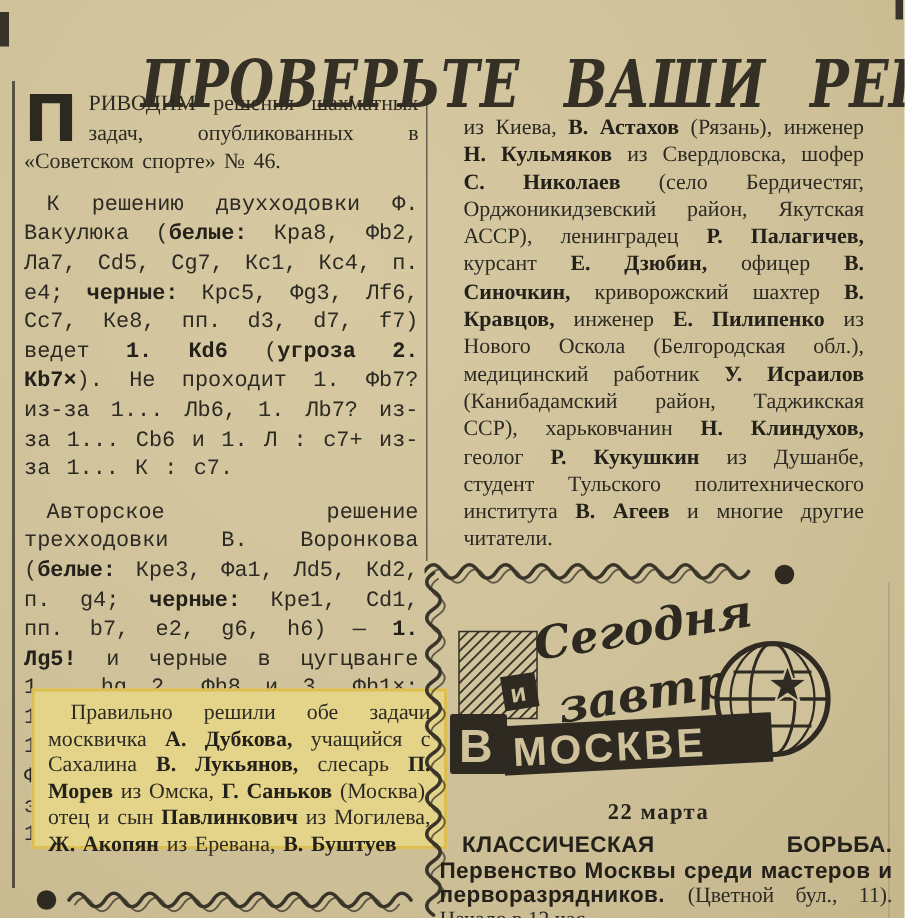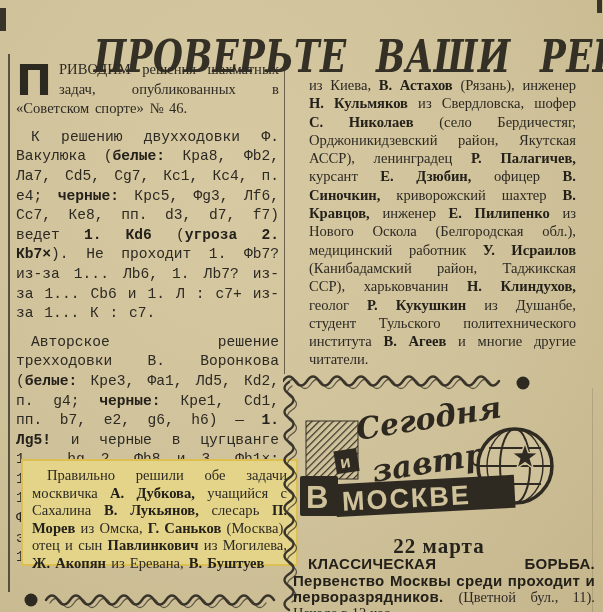--- a/index.html
+++ b/index.html
@@ -39,21 +39,21 @@
   }
   
   .highlight-box{
     left:8px;top:459px;width:277px;height:107px;box-sizing:border-box;
     background:#e4d489;border:2px solid #ddbf51;
     padding:6px 9px 10px 9px;
     margin-left:13px;
   }
   .highlight-box p{margin:0;text-align:justify;font-size:14.6px;line-height:17.6px;word-spacing:1.5px;text-indent:15px;}
   
-  .ad-date{left:293px;top:534px;width:292px;text-align:center;font-weight:700;font-size:21px;letter-spacing:1px;color:#26231c;}
+  .ad-date{left:293px;top:534px;width:292px;text-align:center;font-weight:700;font-size:15px;letter-spacing:1px;color:#26231c;}
   .ad-text{left:293px;top:556px;width:302px;margin:0;text-align:justify;font-size:14.5px;line-height:15.6px;text-indent:15px;}
   .bs{font-weight:700;font-family:"Liberation Sans", sans-serif;font-size:15px;letter-spacing:.3px;color:#24211b;}
   
   svg{display:block;}
   .wave{stroke:#3a352b;stroke-width:2.4;fill:none;stroke-linecap:round;}
   .wave2{stroke:#3a352b;stroke-width:1.3;fill:none;opacity:.75;stroke-linecap:round;}
   .ink{fill:#2e2a22;}
   .paper{fill:#cfc199;}
   .logo-script{font-family:"DejaVu Serif", serif;font-style:italic;font-weight:700;fill:#2d2920;}
   .logo-block{font-family:"Liberation Sans", sans-serif;font-weight:700;}
@@ -128,13 +128,13 @@
 
   <g transform="rotate(-3 42 108)">
     <rect class="ink" x="40" y="90" width="179" height="33"></rect>
     <text class="logo-block paper" x="46" y="117" font-size="27" letter-spacing="2">МОСКВЕ</text>
   </g>
 
   <polygon points="229,49 232.3,58.5 242.3,58.7 234.3,64.7 237.2,74.3 229,68.6 220.8,74.3 223.7,64.7 215.7,58.7 225.7,58.5" fill="#2f2b23" stroke="#cfc199" stroke-width="1.4"></polygon>
 </svg>
 
 <div class="abs ad-date">22 марта</div>
-<p class="abs ad-text"><span class="bs">КЛАССИЧЕСКАЯ БОРЬБА. </span><span class="bs">Первенство Москвы среди проходит и перворазрядников. </span><span>(Цветной бул., 11). Начало в 12 час.</span></p>
+<p class="abs ad-text"><span class="bs">КЛАССИЧЕСКАЯ БОРЬБА. </span><span class="bs">Первенство Москвы среди мастеров и перворазрядников. </span><span>(Цветной бул., 11). Начало в 12 час.</span></p>
 
 </body></html>

